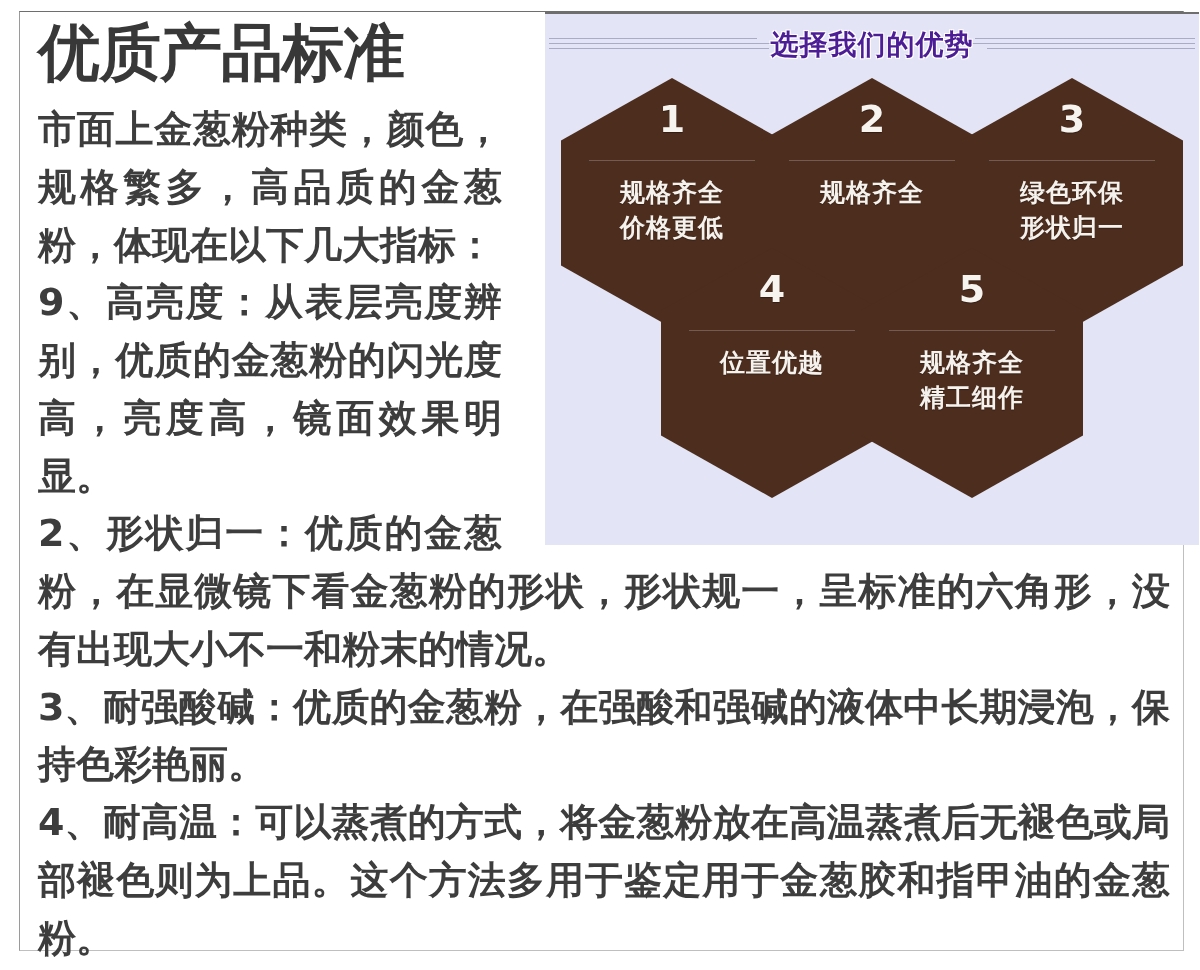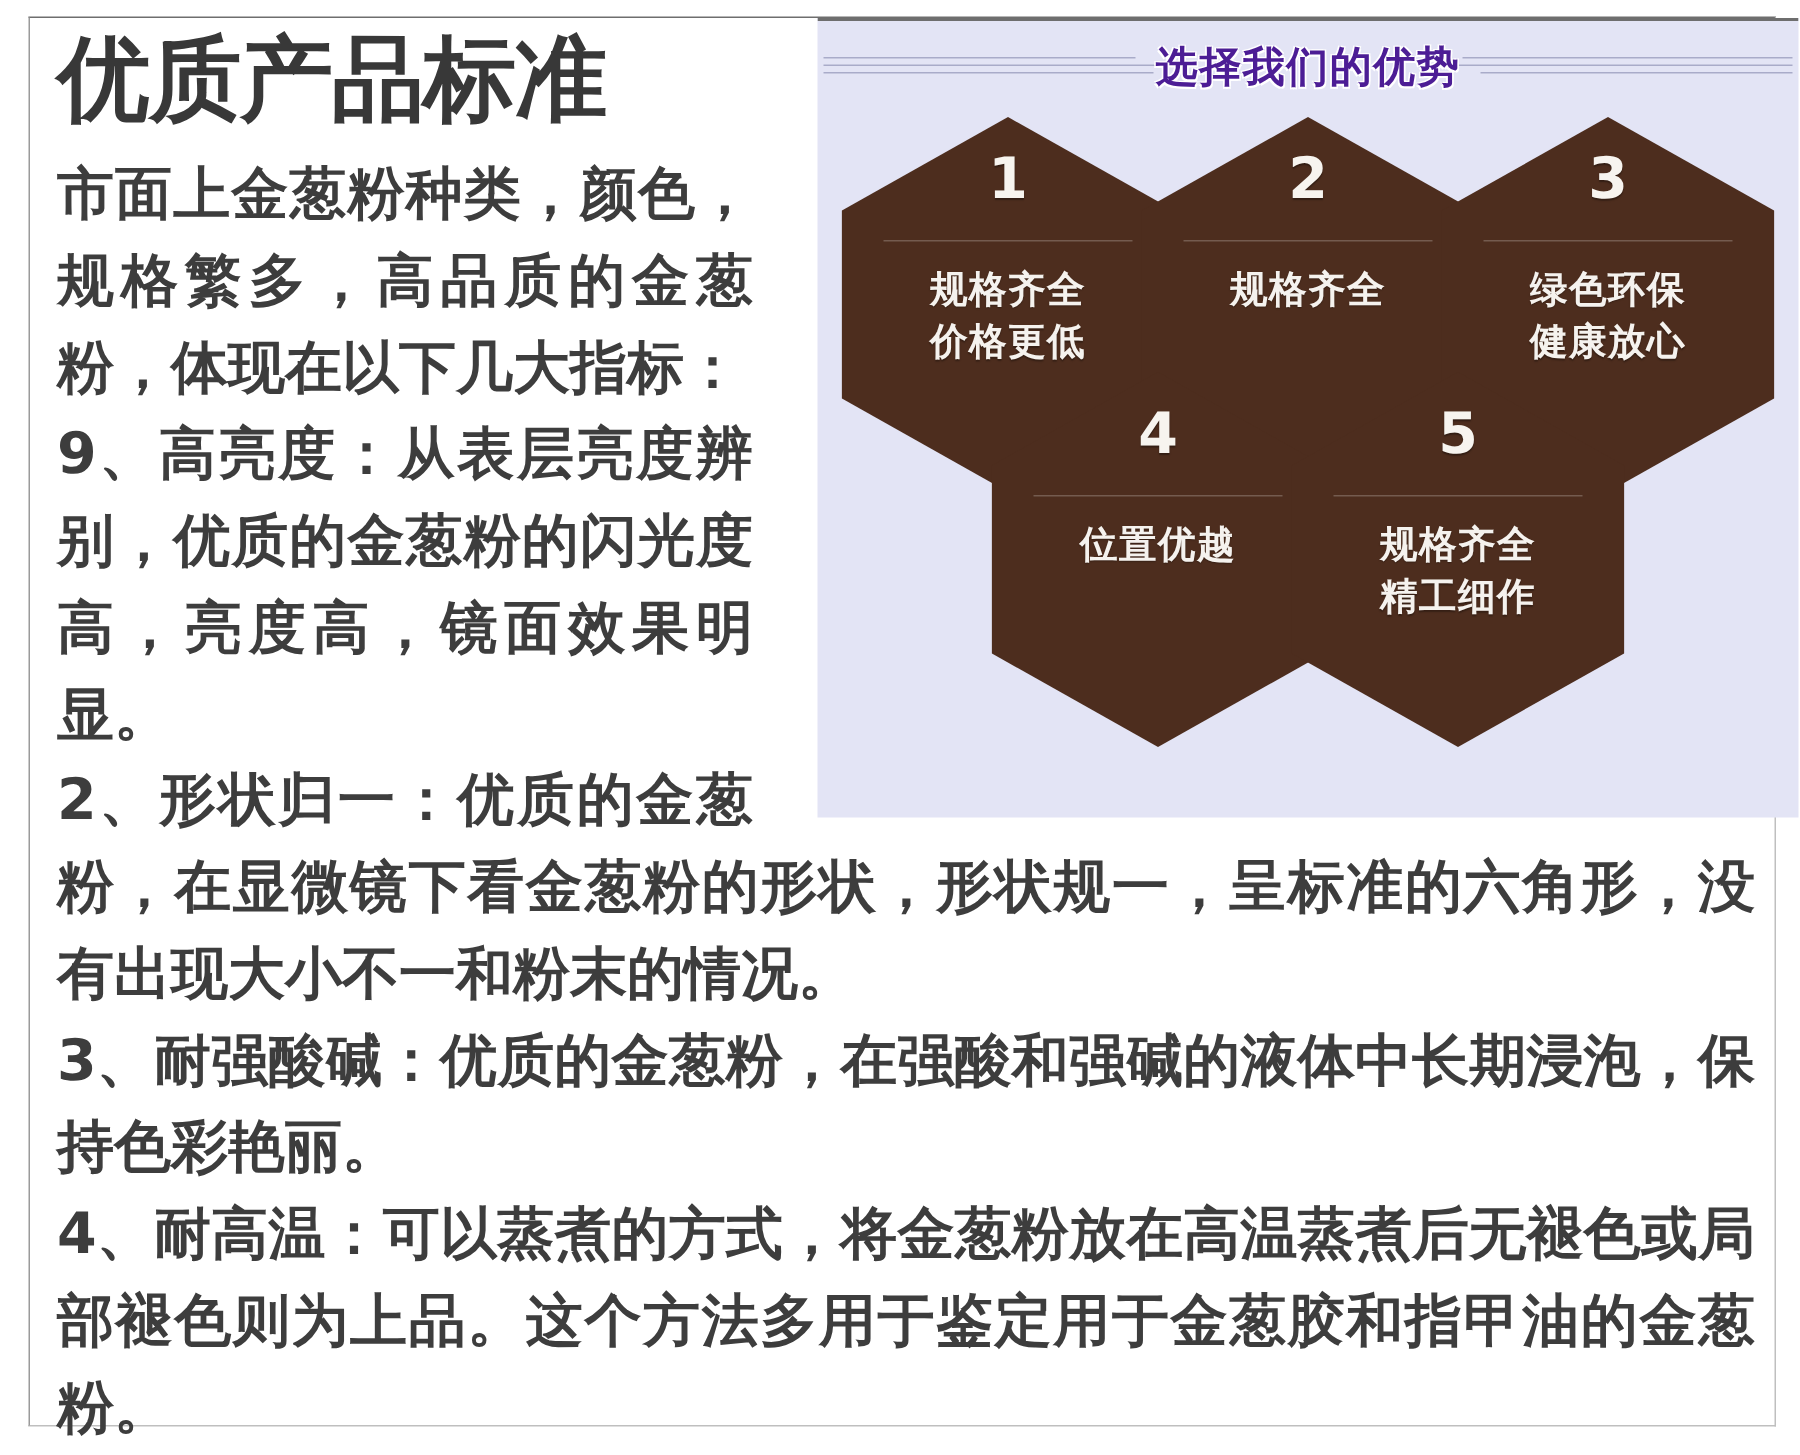--- a/index.html
+++ b/index.html
@@ -224,21 +224,21 @@
         <div class="lines">
           <span>规格齐全</span>
         </div>
       </div>
 
       <div class="hex h3">
         <div class="num">3</div>
         <div class="sep"></div>
         <div class="lines">
           <span>绿色环保</span>
-          <span>健康放心</span>
+          <span>形状归一</span>
         </div>
       </div>
 
       <div class="hex h4">
         <div class="num">4</div>
         <div class="sep"></div>
         <div class="lines">
           <span>位置优越</span>
         </div>
       </div>

